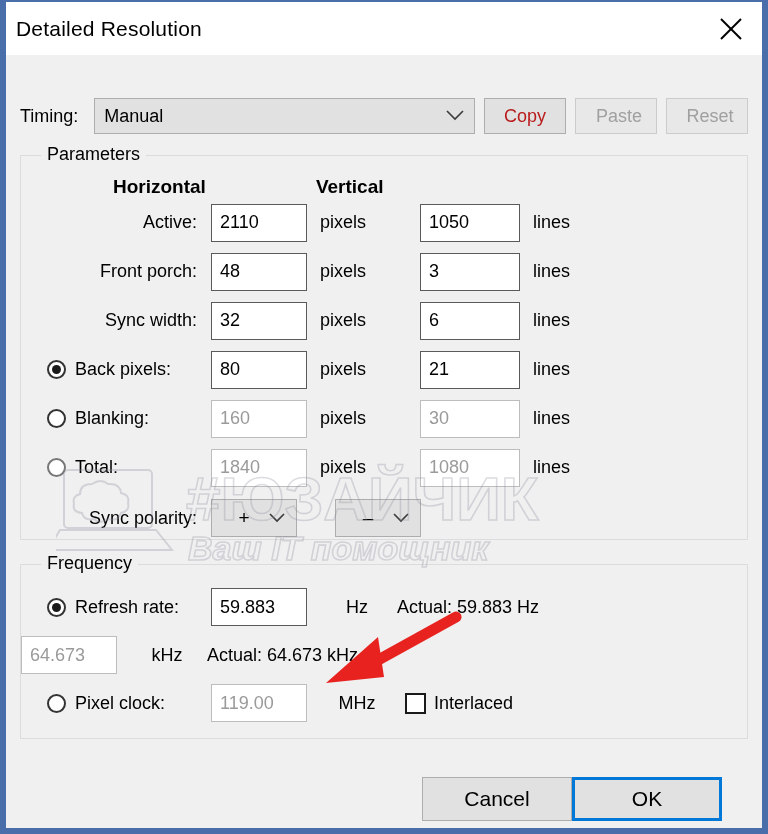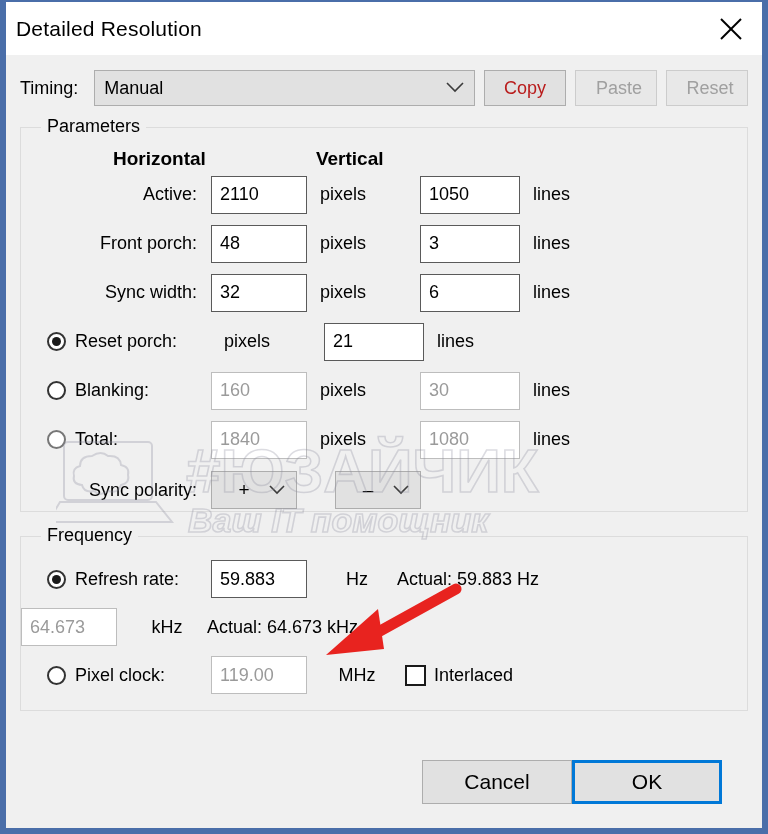--- a/index.html
+++ b/index.html
@@ -8,21 +8,21 @@
     background:#4a6ea9;
     font-family:"Liberation Sans", sans-serif;
     overflow:hidden;
   }
   .window{
     position:absolute;
     left:6px;top:2px;
     width:756px;height:826px;
     background:#f0f0f0;
     box-sizing:border-box;
-    display:flex;flex-direction:column;
+    display:flex;flex-direction:column;gap:28px;
   }
   
   .titlebar{
     height:53px;
     background:#ffffff;
     display:flex;align-items:center;
     flex:0 0 auto;
     position:relative;
   }
   .title-text{
@@ -308,22 +308,23 @@
         <div class="tbox">32</div>
         <div class="unit">pixels</div>
         <div class="gap-v"></div>
         <div class="tbox wide">6</div>
         <div class="unit">lines</div>
       </div>
 
       <div class="prow">
         <div class="plabel with-radio">
           <span class="radio checked"></span>
-          <span>Reset porch:</span>
-        </div>
+          <span>Back pixels:</span>
+        </div>
+        <div class="tbox">80</div>
         <div class="unit">pixels</div>
         <div class="gap-v"></div>
         <div class="tbox wide">21</div>
         <div class="unit">lines</div>
       </div>
 
       <div class="prow">
         <div class="plabel with-radio">
           <span class="radio"></span>
           <span>Blanking:</span>

